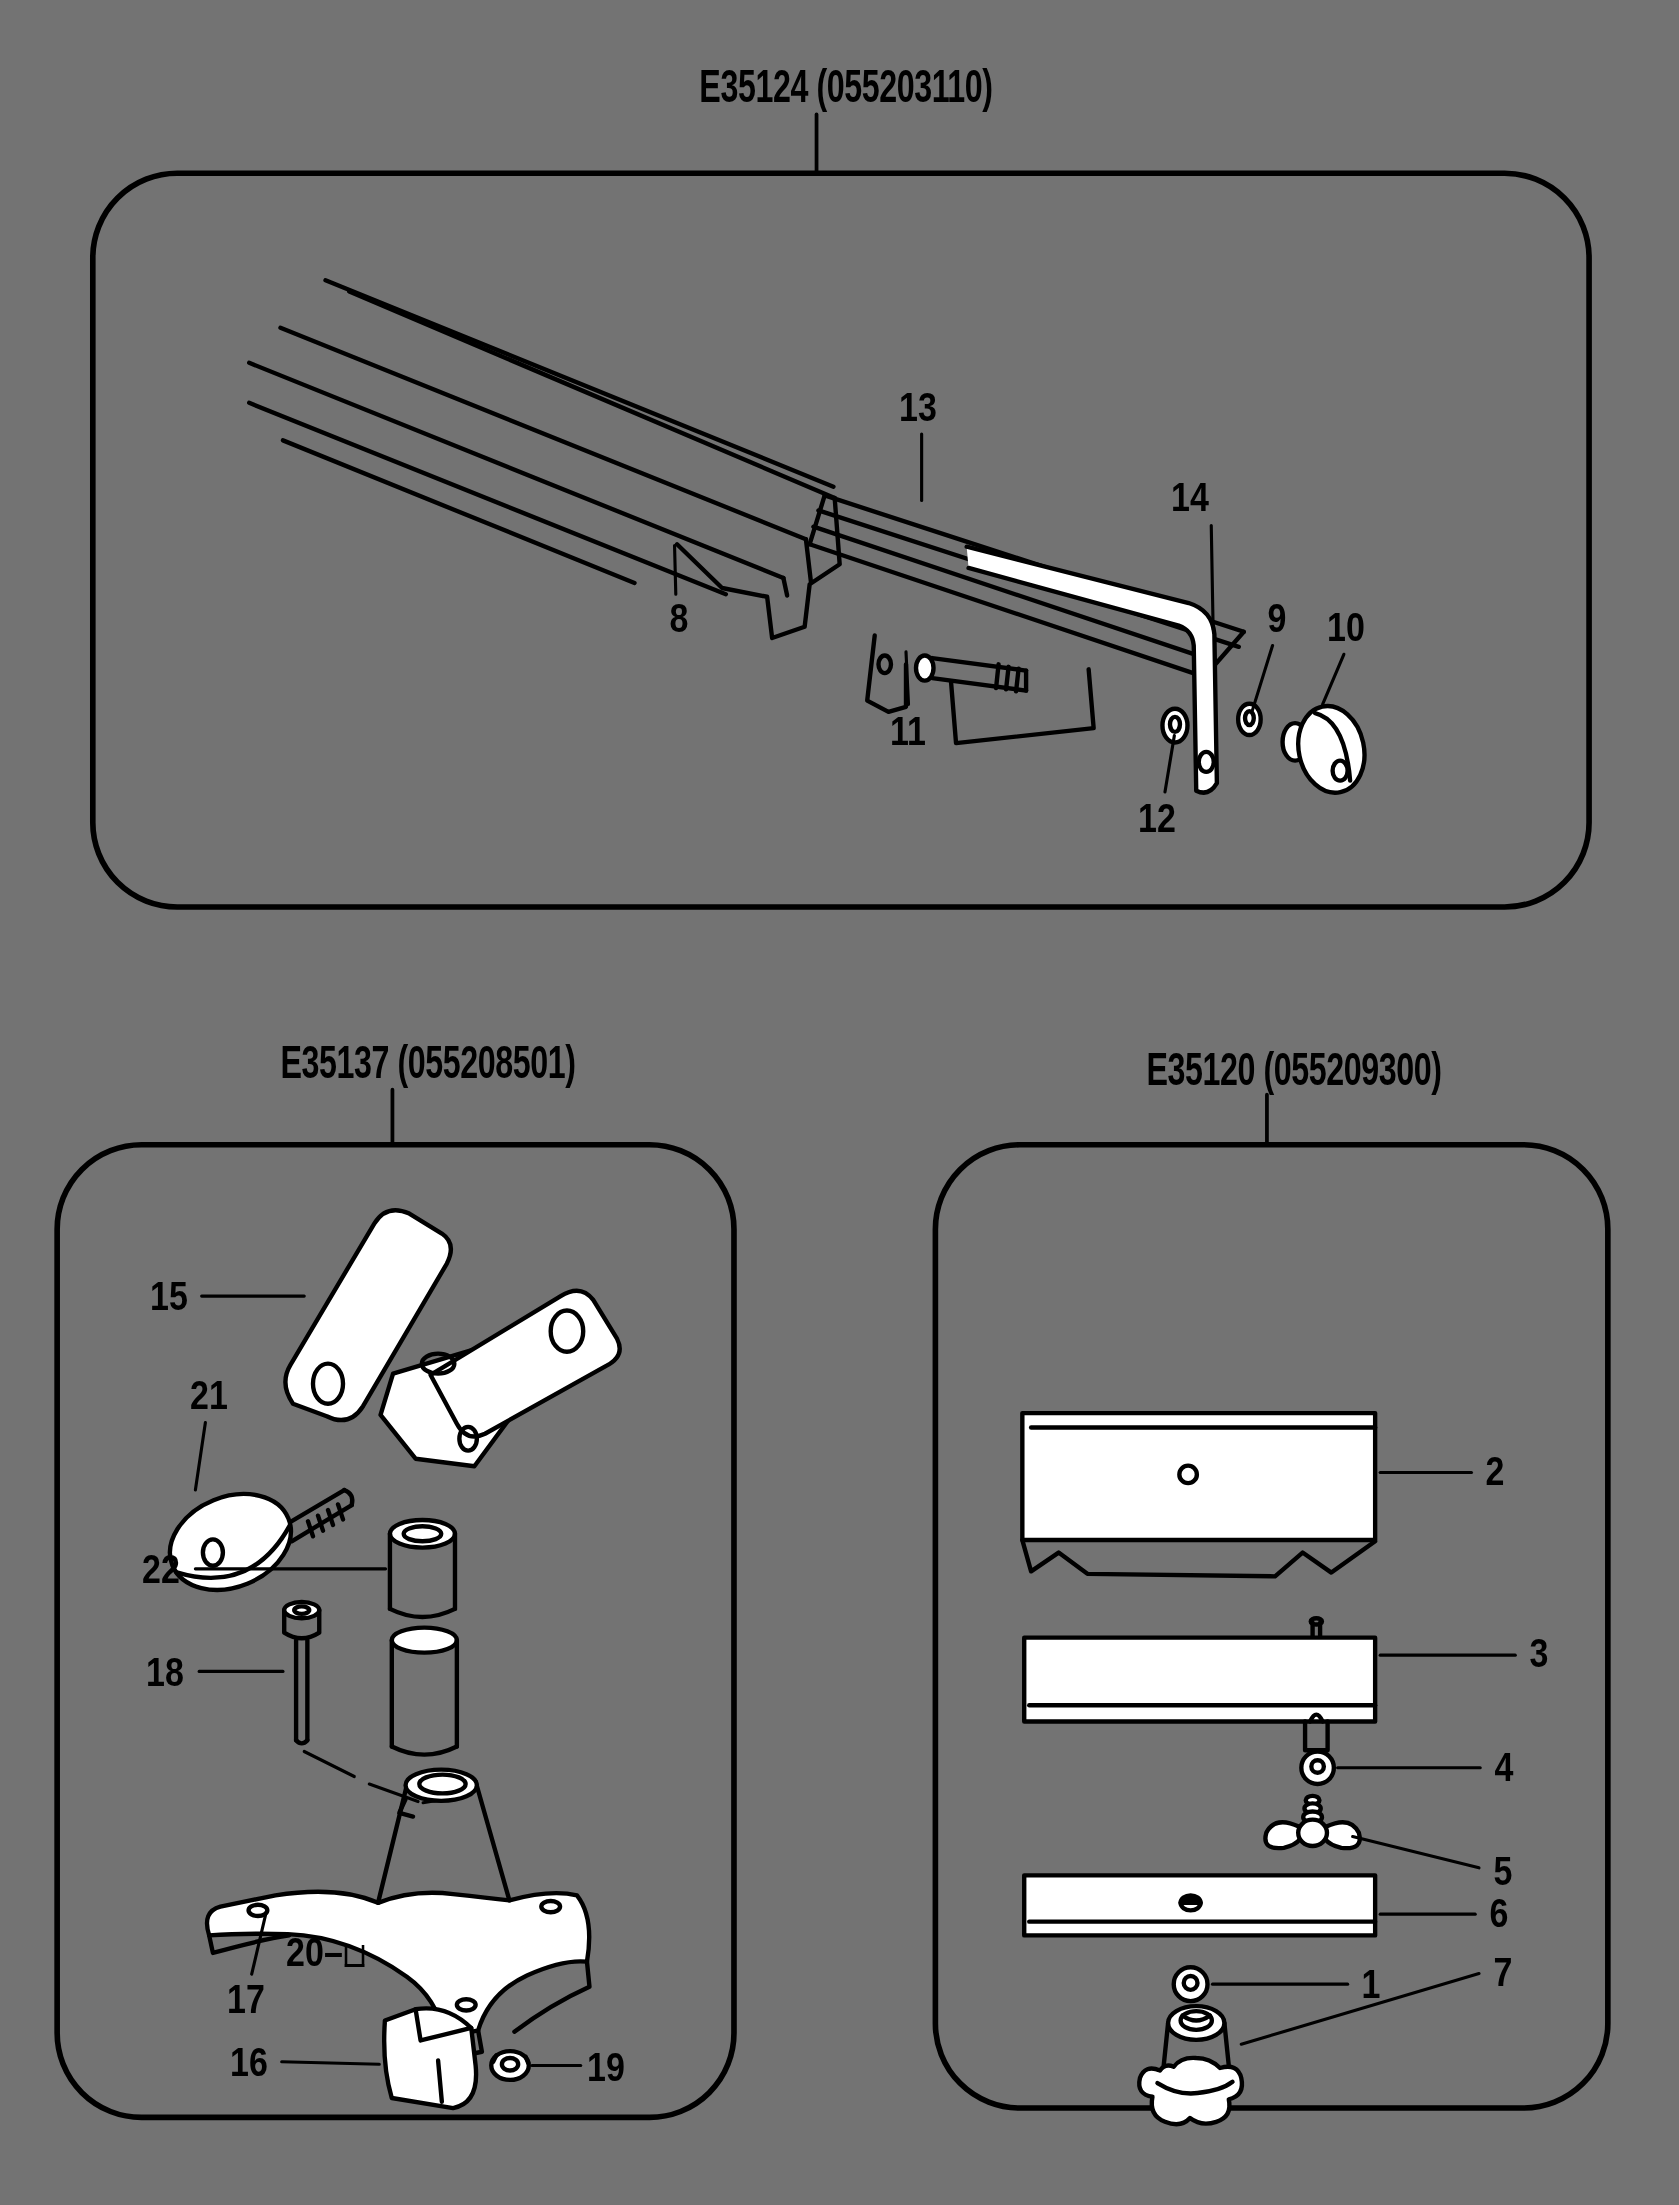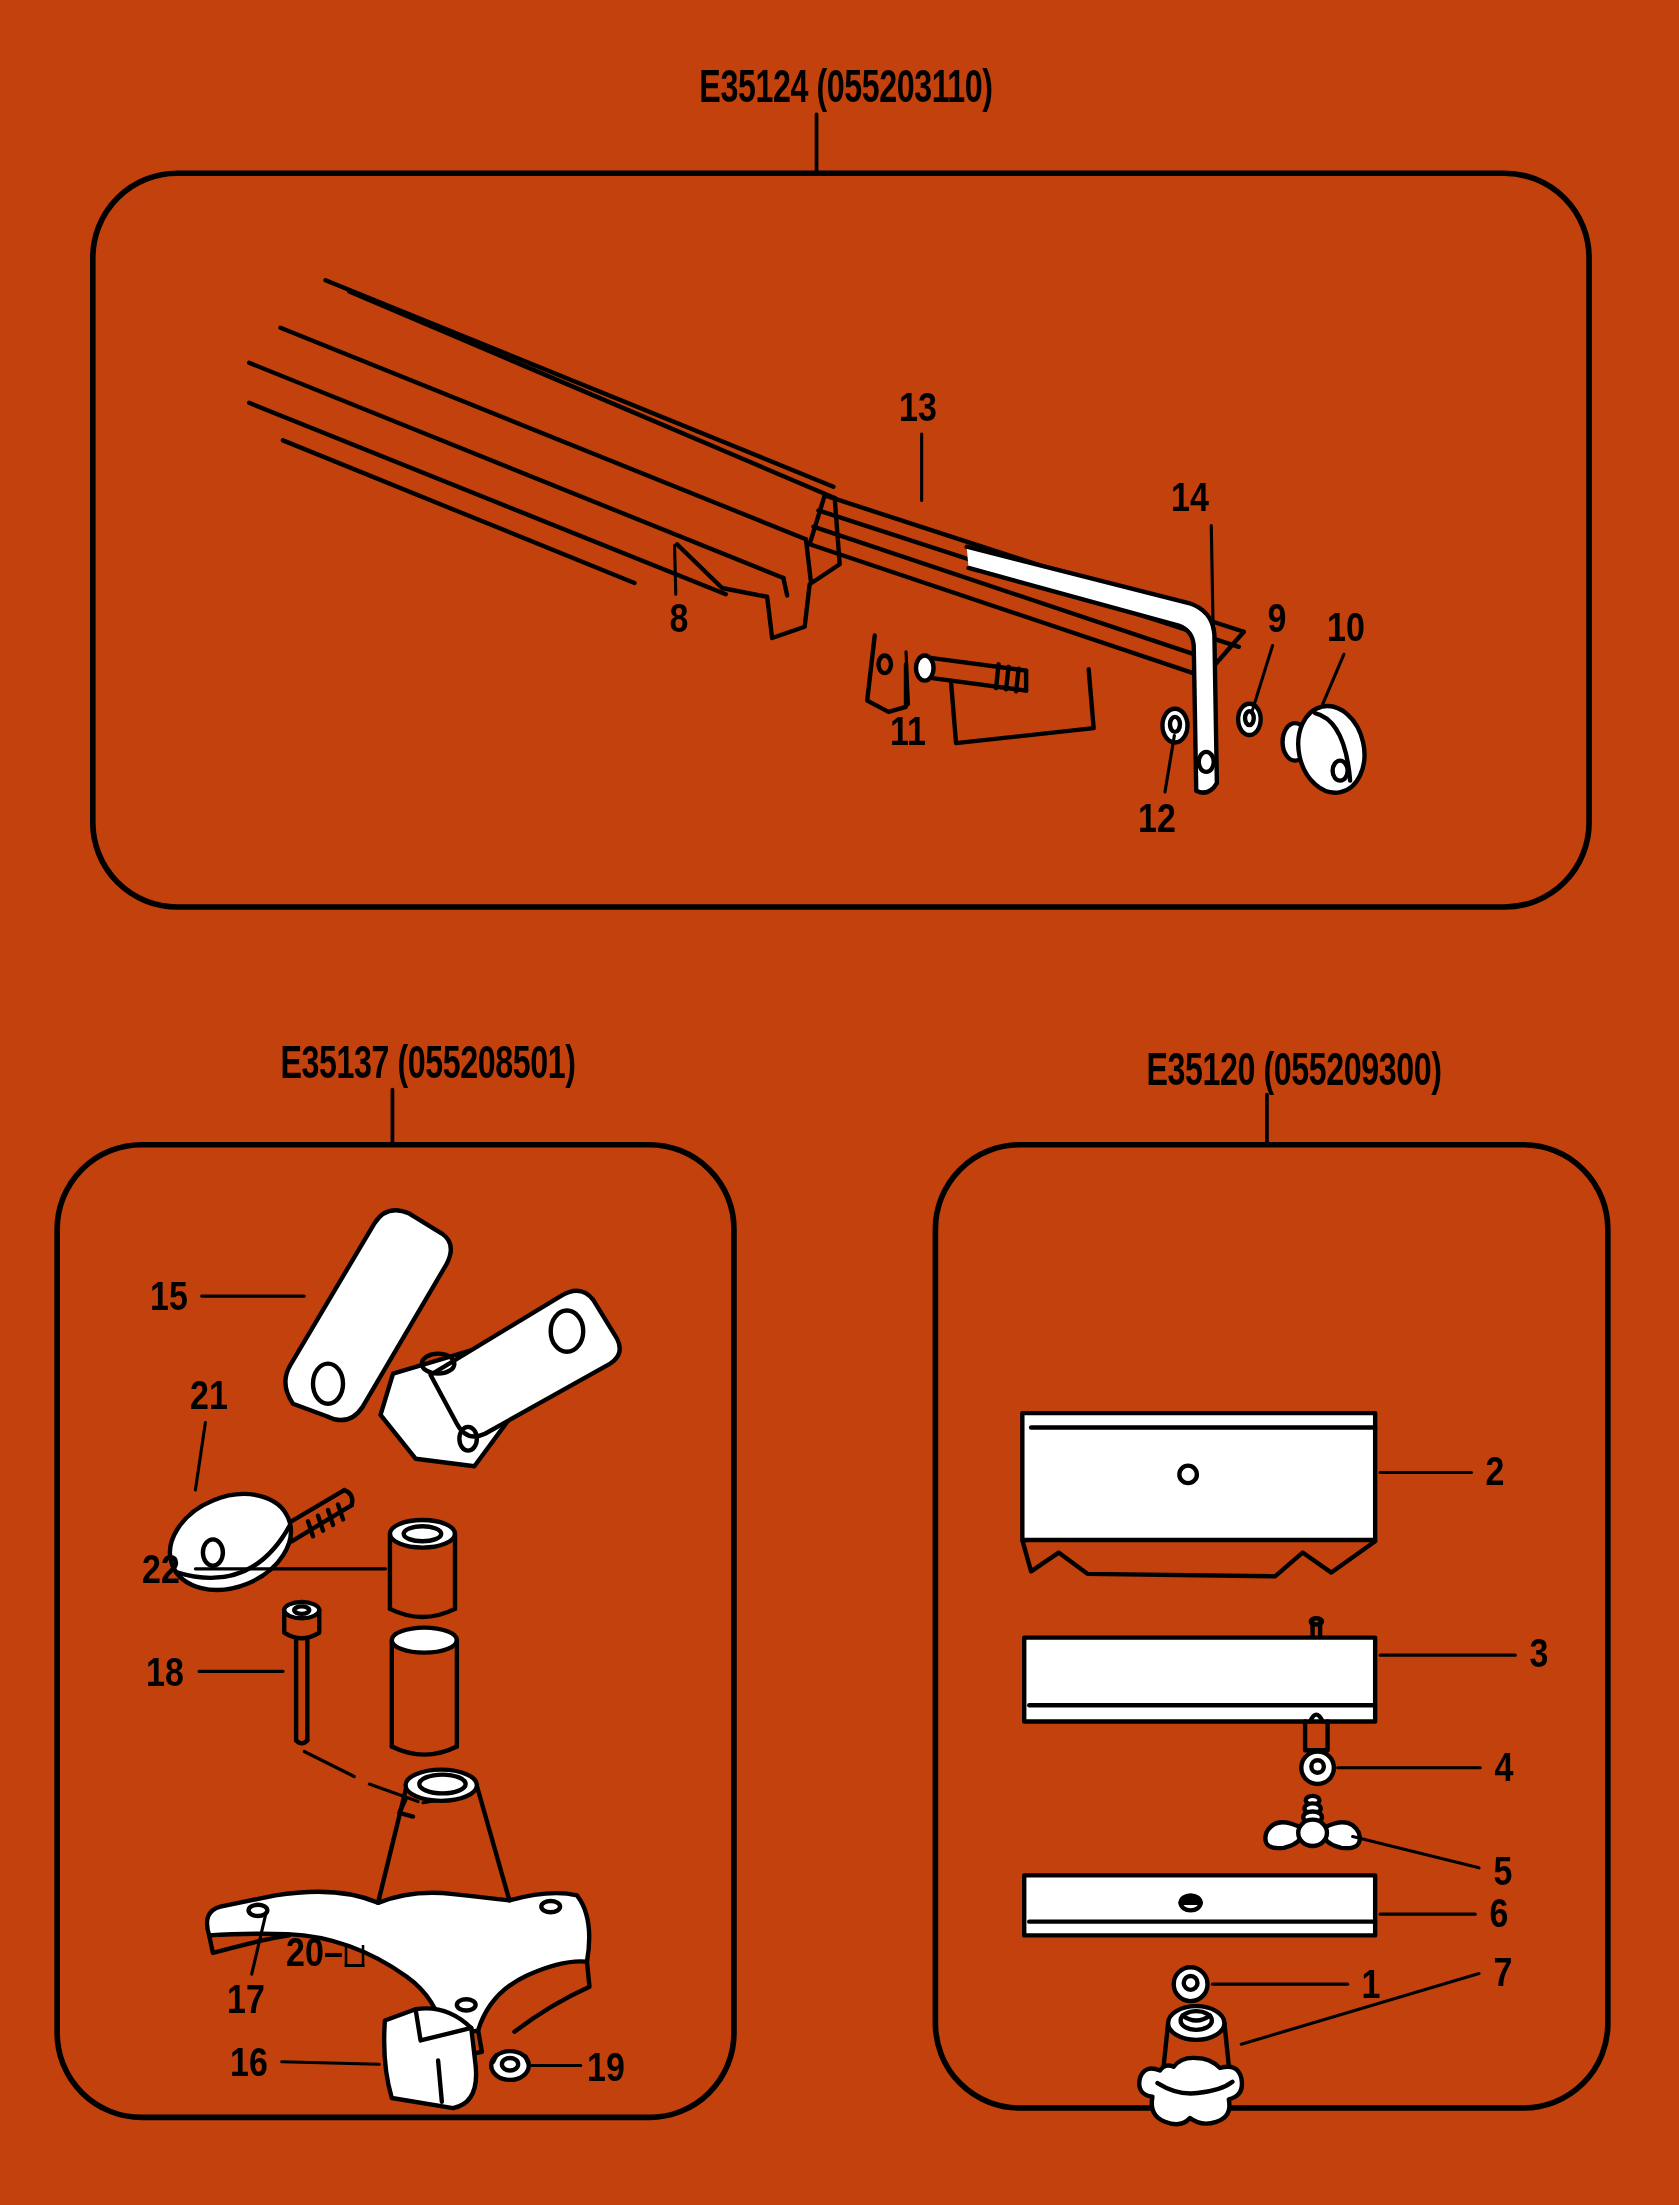--- a/index.html
+++ b/index.html
@@ -1,16 +1,16 @@
 <!DOCTYPE html>
 <html style="font-size:10px"><head>
 <meta charset="utf-8">
 <style>
   html,body{margin:0;padding:0;background:#fff;}
-  .stage{position:relative;width:1680px;height:2205px;background:#c2410c;
+  .stage{position:relative;width:1680px;height:2205px;background:#737373;
          font-family:"Liberation Sans",sans-serif;overflow:hidden;}
   svg#art{position:absolute;left:0;top:0;}
   svg#art *{vector-effect:none;}
   .lineart{stroke:#000;fill:none;stroke-width:7;stroke-linecap:round;stroke-linejoin:round;}
   .panel-border{stroke:#000;fill:none;stroke-width:9;}
   .leader{stroke:#000;fill:none;stroke-width:5;stroke-linecap:round;}
   .tick{stroke:#000;stroke-width:6;stroke-linecap:round;}
   .title{position:absolute;transform:translate(-50%,-50%) scaleX(0.70);
          font-weight:bold;font-size:46px;line-height:1;white-space:nowrap;color:#000;
          letter-spacing:-0.6px;}

